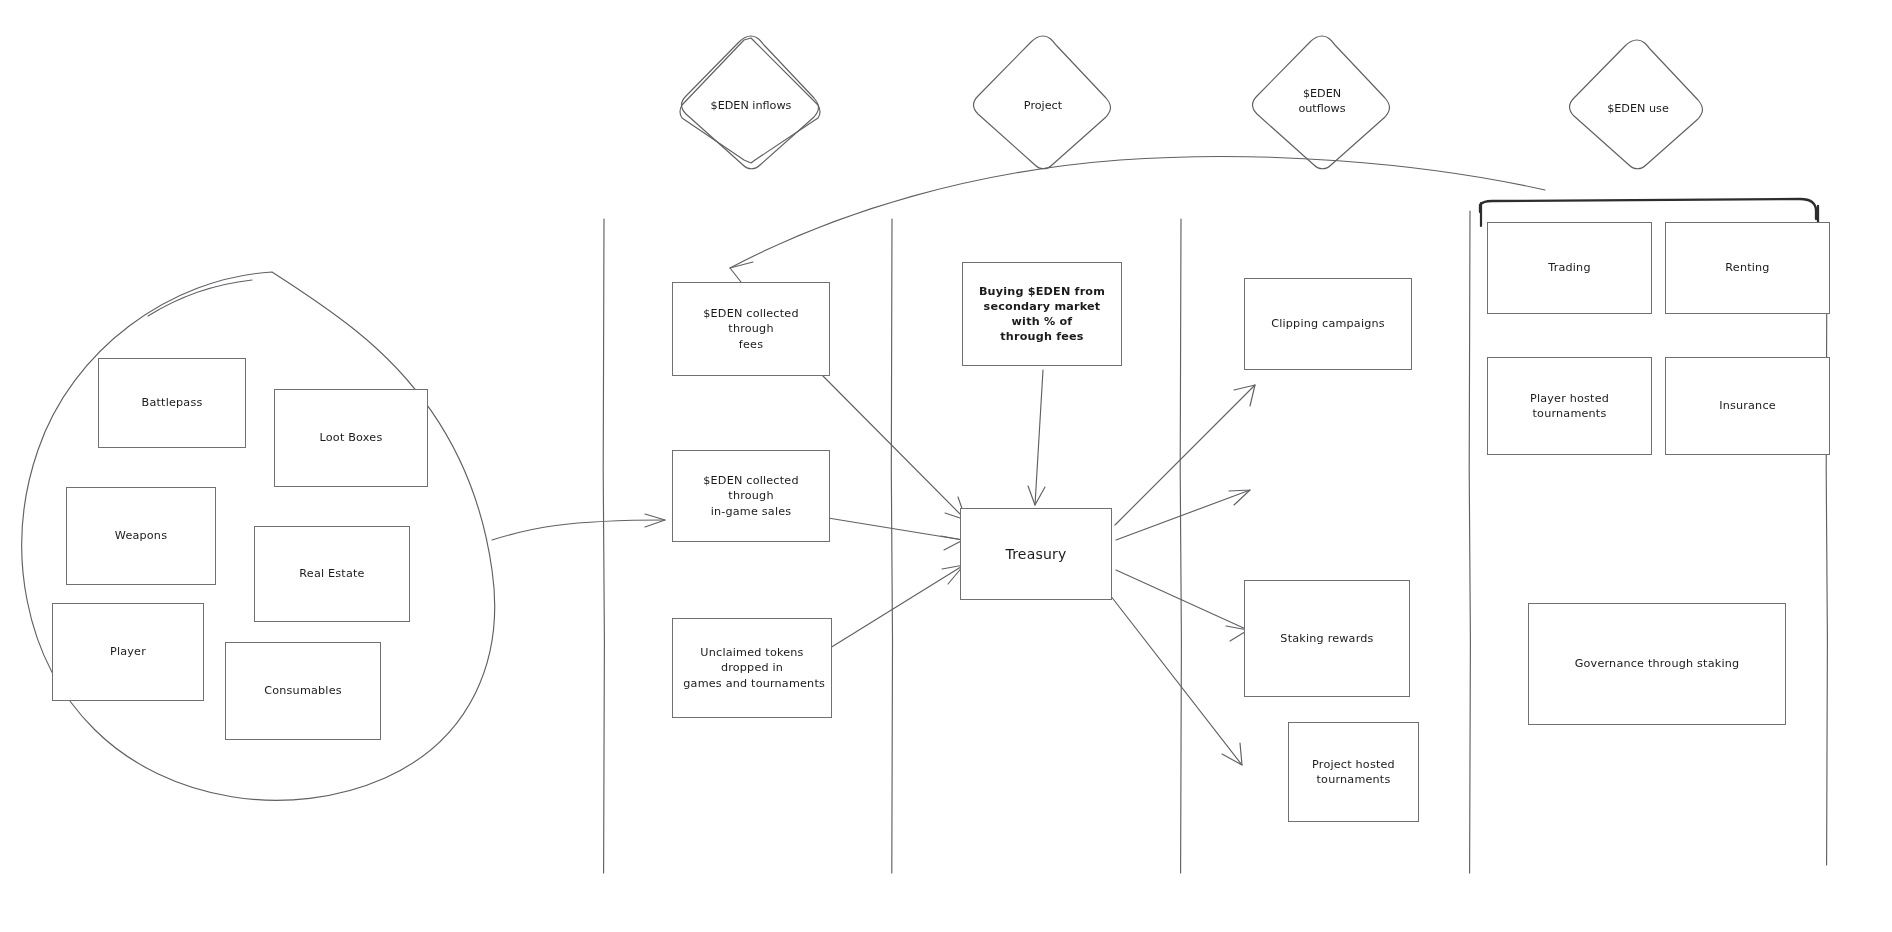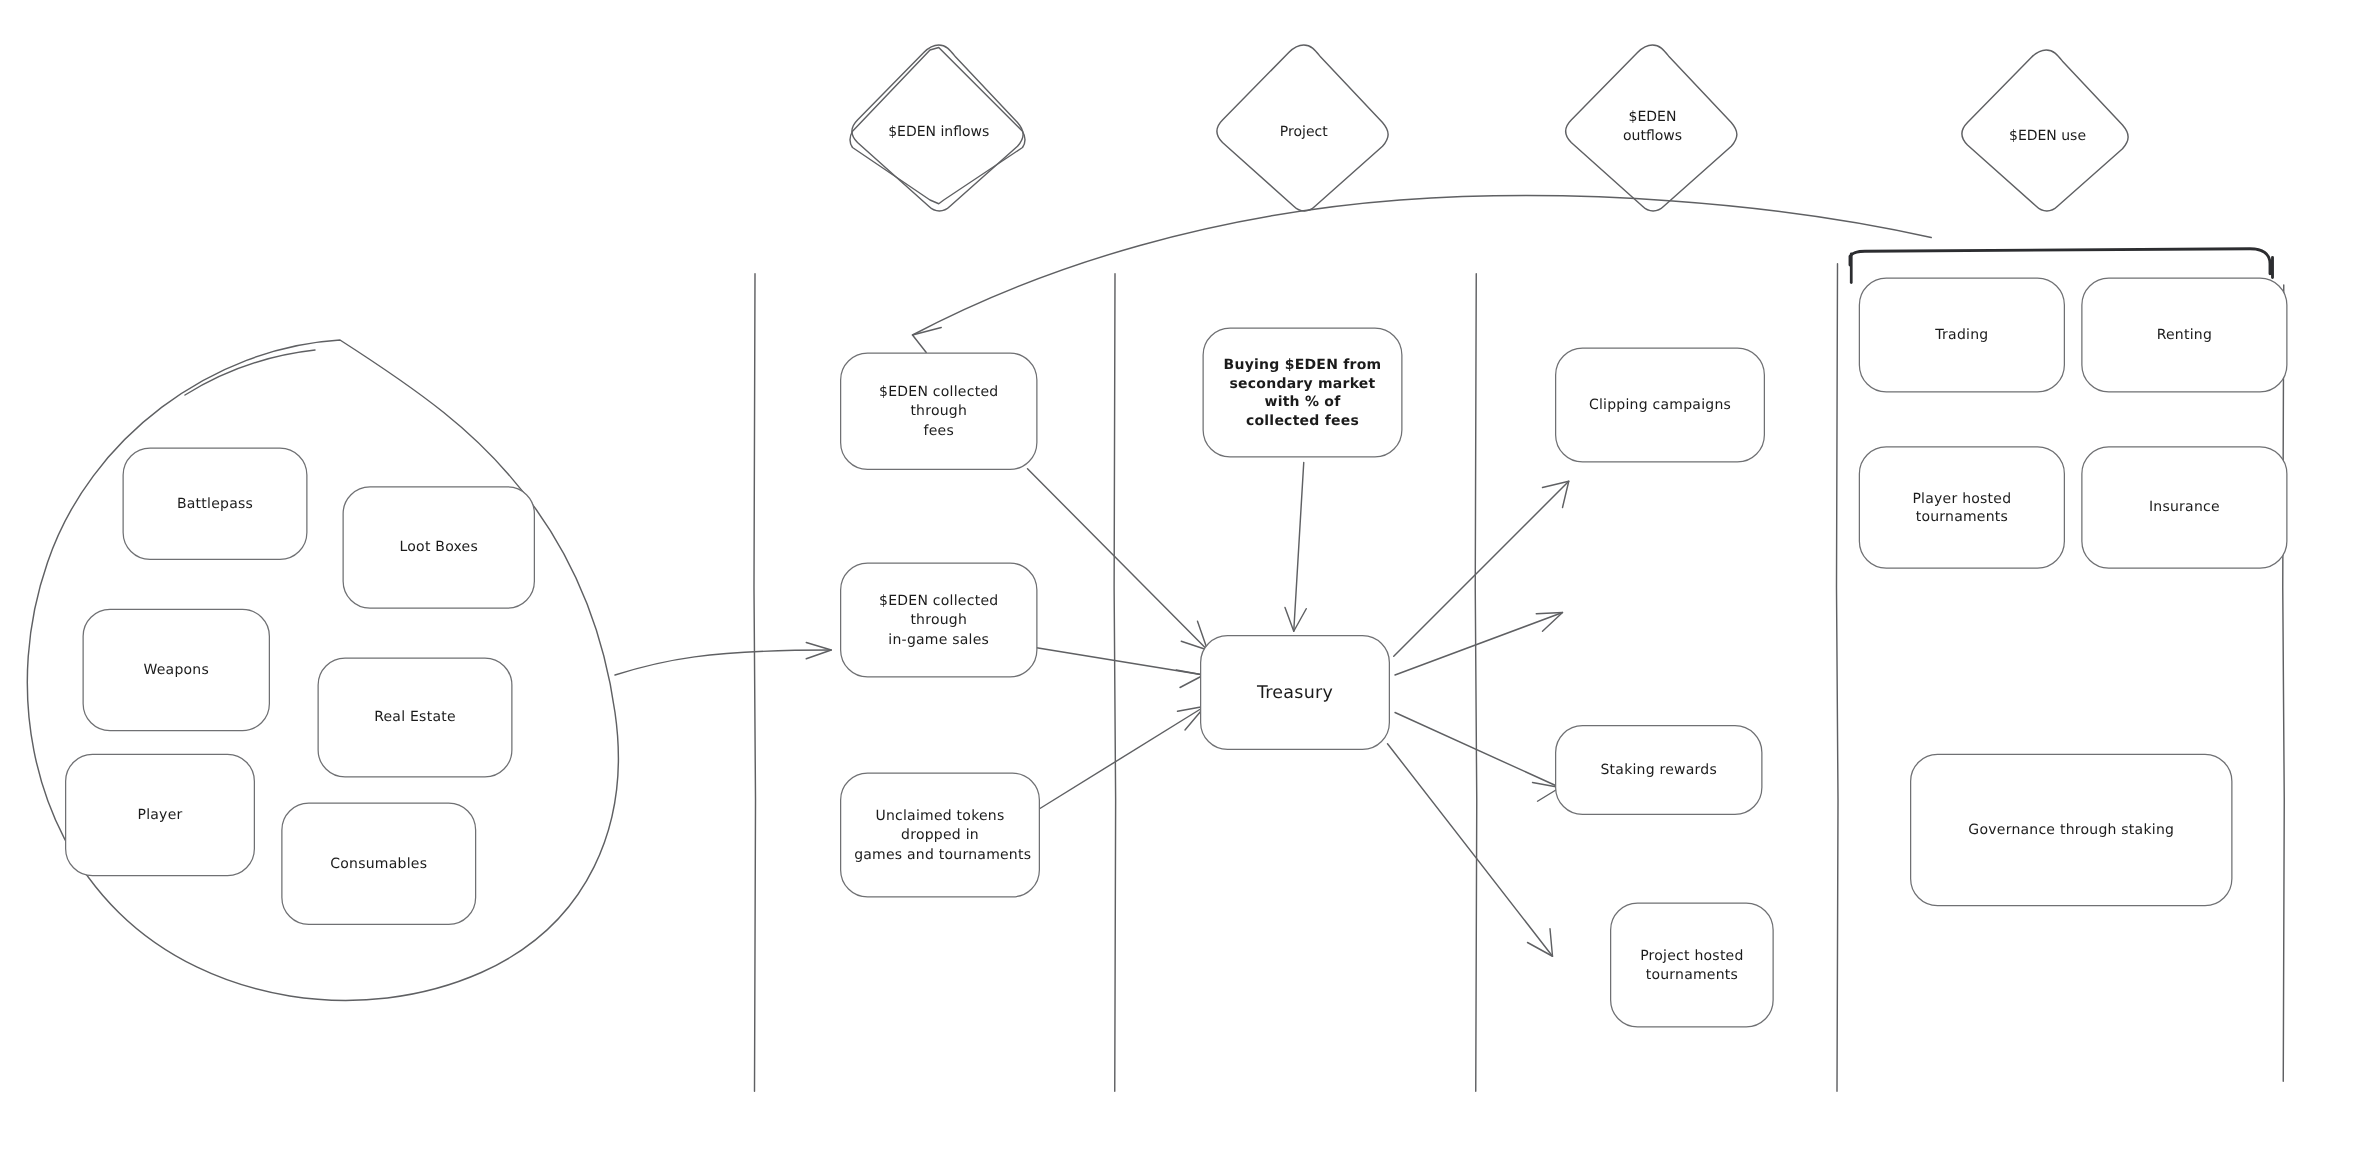--- a/index.html
+++ b/index.html
@@ -2,21 +2,21 @@
 <html><head>
 <meta charset="utf-8">
 <style>
   html,body{margin:0;padding:0;background:#ffffff;}
   body{width:1892px;height:932px;overflow:hidden;
        font-family:"DejaVu Sans","Liberation Sans",sans-serif;}
   #board{position:relative;width:1892px;height:932px;background:#ffffff;}
   svg.layer{position:absolute;left:0;top:0;width:1892px;height:932px;pointer-events:none;}
   .node{position:absolute;box-sizing:border-box;display:flex;align-items:center;
         justify-content:center;text-align:center;color:#1b1b1b;background:#ffffff;
-        border:1.15px solid #6f7073;border-radius:22px;line-height:1.35;
+        border:1.15px solid #6f7073;border-radius:0;line-height:1.35;
         letter-spacing:.2px;}
   .node span{display:block;padding:0 6px;}
   .lbl{position:absolute;display:flex;align-items:center;justify-content:center;
        text-align:center;color:#1b1b1b;line-height:1.3;}
   .fs11{font-size:11.2px;}
   .fs12{font-size:14px;}
 </style>
 </head>
 <body>
 
@@ -128,30 +128,30 @@
     <span>in-game sales</span>
   </div>
   <div class="node fs11" style="left:672px;top:618px;width:160px;height:100px;flex-direction:column;align-items:flex-end;">
     <span>Unclaimed tokens dropped in</span>
     <span>games and tournaments</span>
   </div>
 
   <div class="node fs11" style="left:962px;top:262px;width:160px;height:104px;flex-direction:column;font-weight:bold;">
     <span>Buying $EDEN from</span>
     <span>secondary market with % of</span>
-    <span>collected fees</span>
+    <span>through fees</span>
   </div>
   <div class="node fs12" style="left:960px;top:508px;width:152px;height:92px;">
     <span>Treasury</span>
   </div>
 
   <div class="node fs11" style="left:1244px;top:278px;width:168px;height:92px;">
     <span>Clipping campaigns</span>
   </div>
-  <div class="node fs11" style="left:1244px;top:580px;width:166px;height:72px;">
+  <div class="node fs11" style="left:1244px;top:580px;width:166px;height:117px;">
     <span>Staking rewards</span>
   </div>
   <div class="node fs11" style="left:1241px;top:722px;width:131px;height:100px;margin-left:47px;">
     <span>Project hosted tournaments</span>
   </div>
 
   <div class="node fs11" style="left:1487px;top:222px;width:165px;height:92px;">
     <span>Trading</span>
   </div>
   <div class="node fs11" style="left:1665px;top:222px;width:165px;height:92px;">

